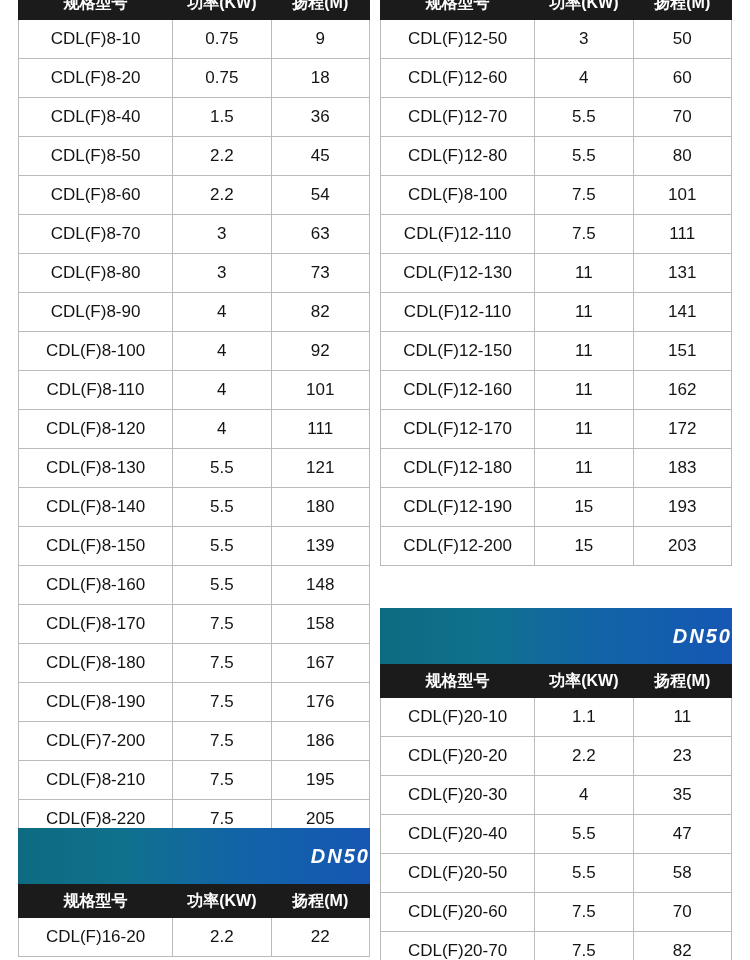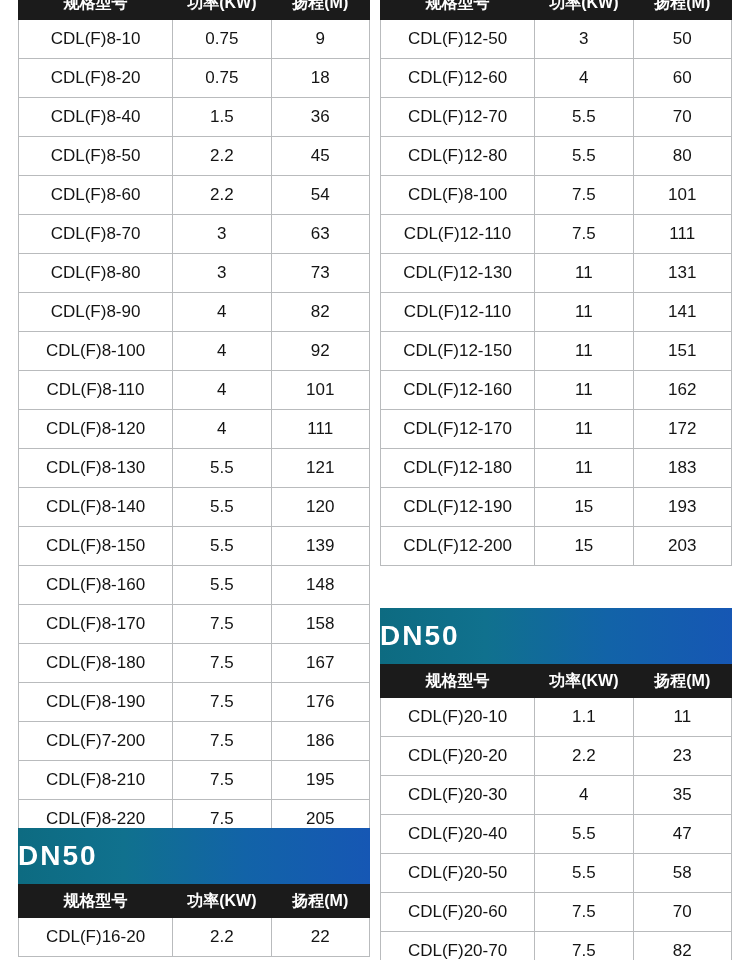--- a/index.html
+++ b/index.html
@@ -44,26 +44,27 @@
     background: #1b1b1b;
     color: #ffffff;
     font-weight: bold;
     font-size: 16px;
     height: 32px;
     border: 1px solid #1b1b1b;
   }
   .title-bar {
     background: linear-gradient(90deg, #0d6b81 0%, #10718e 30%, #1263a8 65%, #1657b4 100%);
     color: #ffffff;
-    font-size: 28px;
+    font-size: 20px;
     font-weight: bold;
     letter-spacing: 2px;
-    text-align: left;
+    text-align: right;
     line-height: 56px;
     height: 56px;
+    font-style: italic;
   }
   .col-model { width: 44%; }
   .col-kw { width: 28%; }
   .col-m { width: 28%; }
 
   
   #panel-dn40-8 { left: 18px; top: -14px; width: 352px; }
   #panel-dn50-16 { left: 18px; top: 828px; width: 352px; }
   #panel-dn40-12 { left: 380px; top: -14px; width: 352px; }
   #panel-dn50-20 { left: 380px; top: 608px; width: 352px; }
@@ -141,21 +142,21 @@
         <td>111</td>
       </tr>
       <tr>
         <td>CDL(F)8-130</td>
         <td>5.5</td>
         <td>121</td>
       </tr>
       <tr>
         <td>CDL(F)8-140</td>
         <td>5.5</td>
-        <td>120</td>
+        <td>180</td>
       </tr>
       <tr>
         <td>CDL(F)8-150</td>
         <td>5.5</td>
         <td>139</td>
       </tr>
       <tr>
         <td>CDL(F)8-160</td>
         <td>5.5</td>
         <td>148</td>

